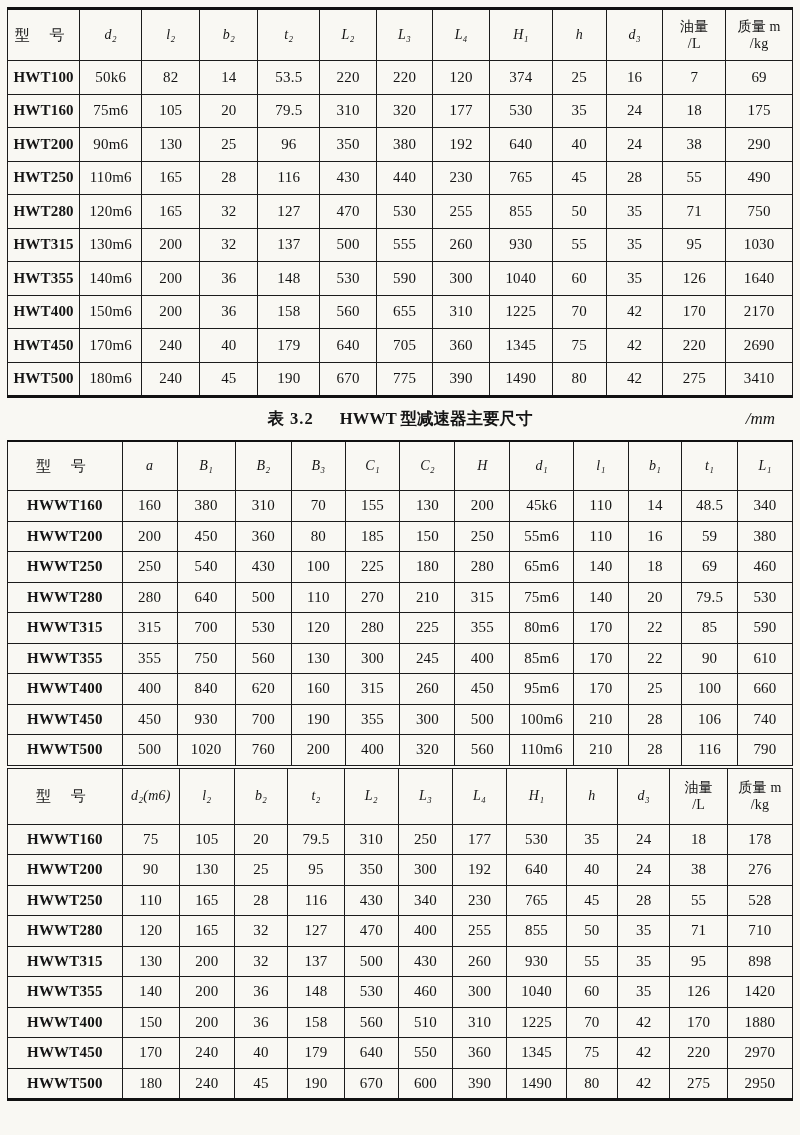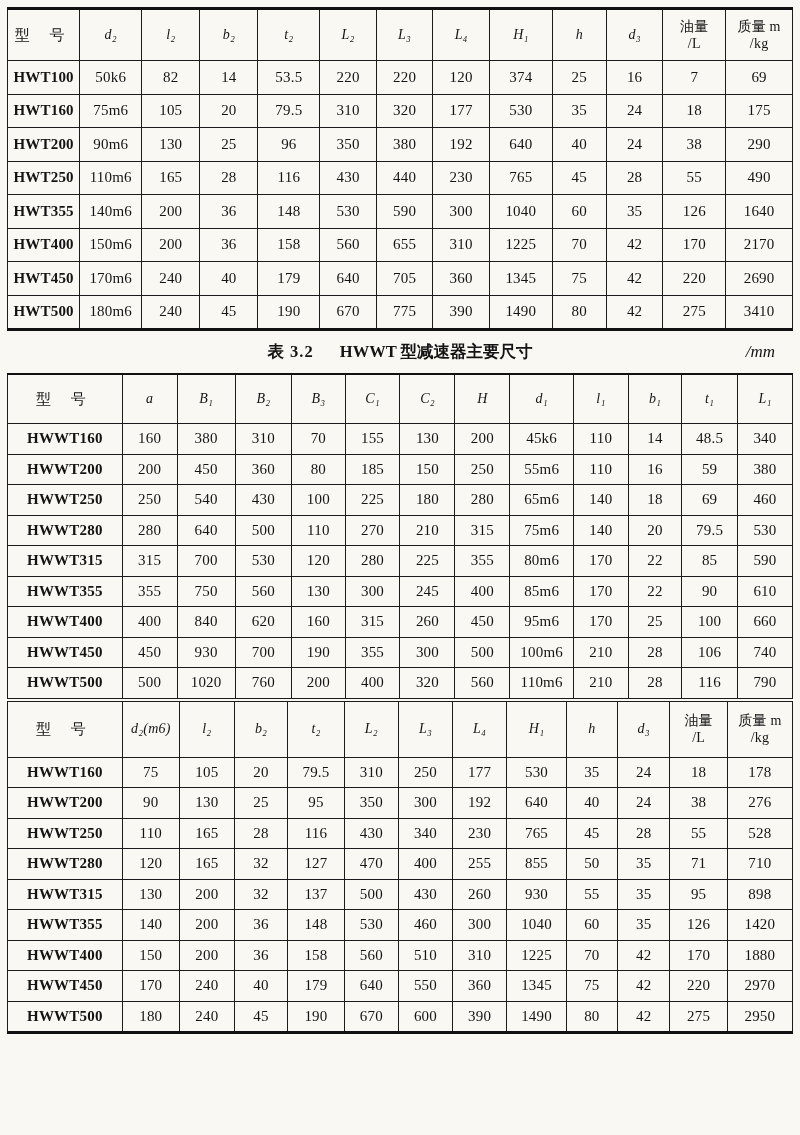--- a/index.html
+++ b/index.html
@@ -154,20 +154,50 @@
           <td>430</td>
           <td>440</td>
           <td>230</td>
           <td>765</td>
           <td>45</td>
           <td>28</td>
           <td>55</td>
           <td>490</td>
         </tr>
         <tr>
+          <td class="model-cell">HWT280</td>
+          <td>120m6</td>
+          <td>165</td>
+          <td>32</td>
+          <td>127</td>
+          <td>470</td>
+          <td>530</td>
+          <td>255</td>
+          <td>855</td>
+          <td>50</td>
+          <td>35</td>
+          <td>71</td>
+          <td>750</td>
+        </tr>
+        <tr>
+          <td class="model-cell">HWT315</td>
+          <td>130m6</td>
+          <td>200</td>
+          <td>32</td>
+          <td>137</td>
+          <td>500</td>
+          <td>555</td>
+          <td>260</td>
+          <td>930</td>
+          <td>55</td>
+          <td>35</td>
+          <td>95</td>
+          <td>1030</td>
+        </tr>
+        <tr>
           <td class="model-cell">HWT355</td>
           <td>140m6</td>
           <td>200</td>
           <td>36</td>
           <td>148</td>
           <td>530</td>
           <td>590</td>
           <td>300</td>
           <td>1040</td>
           <td>60</td>

